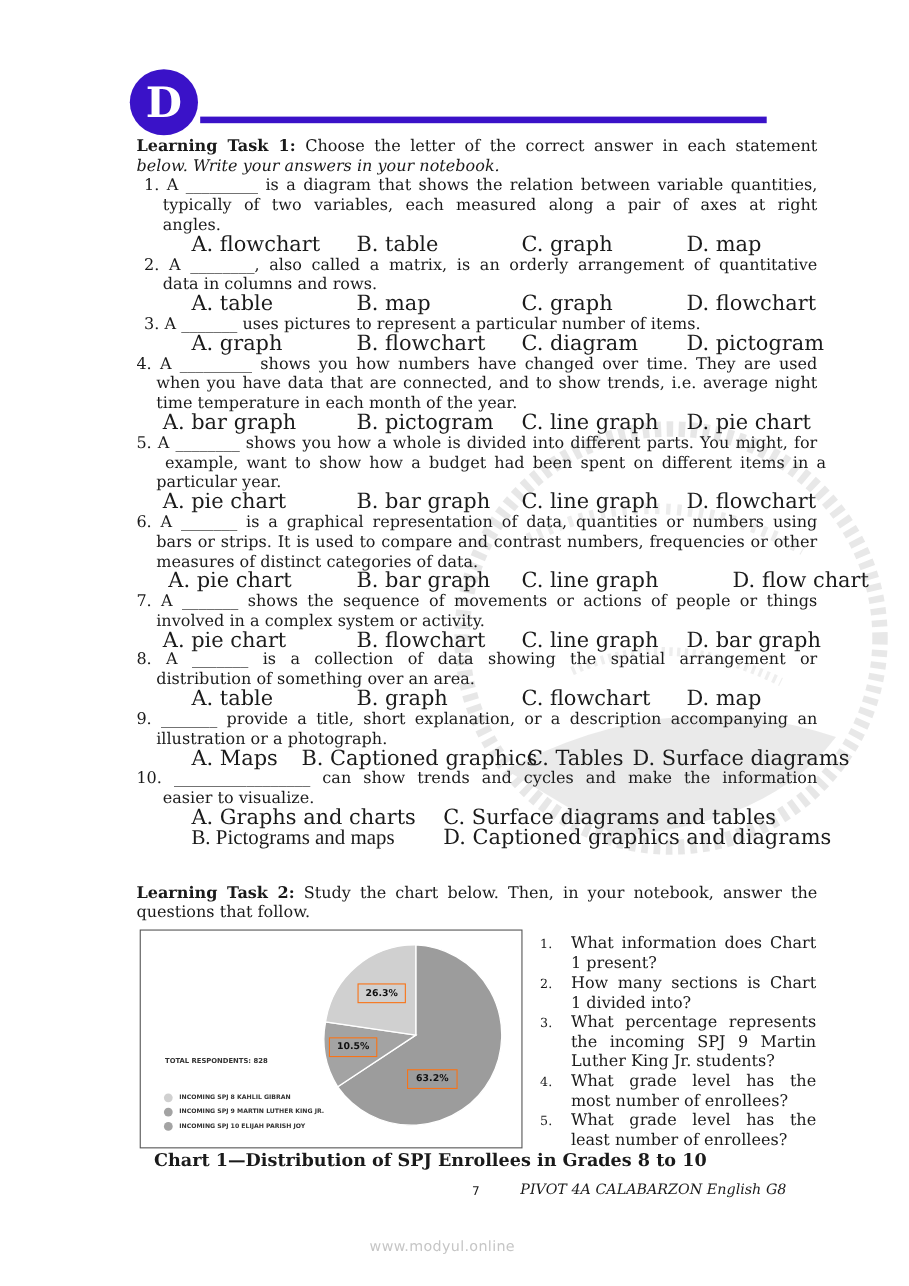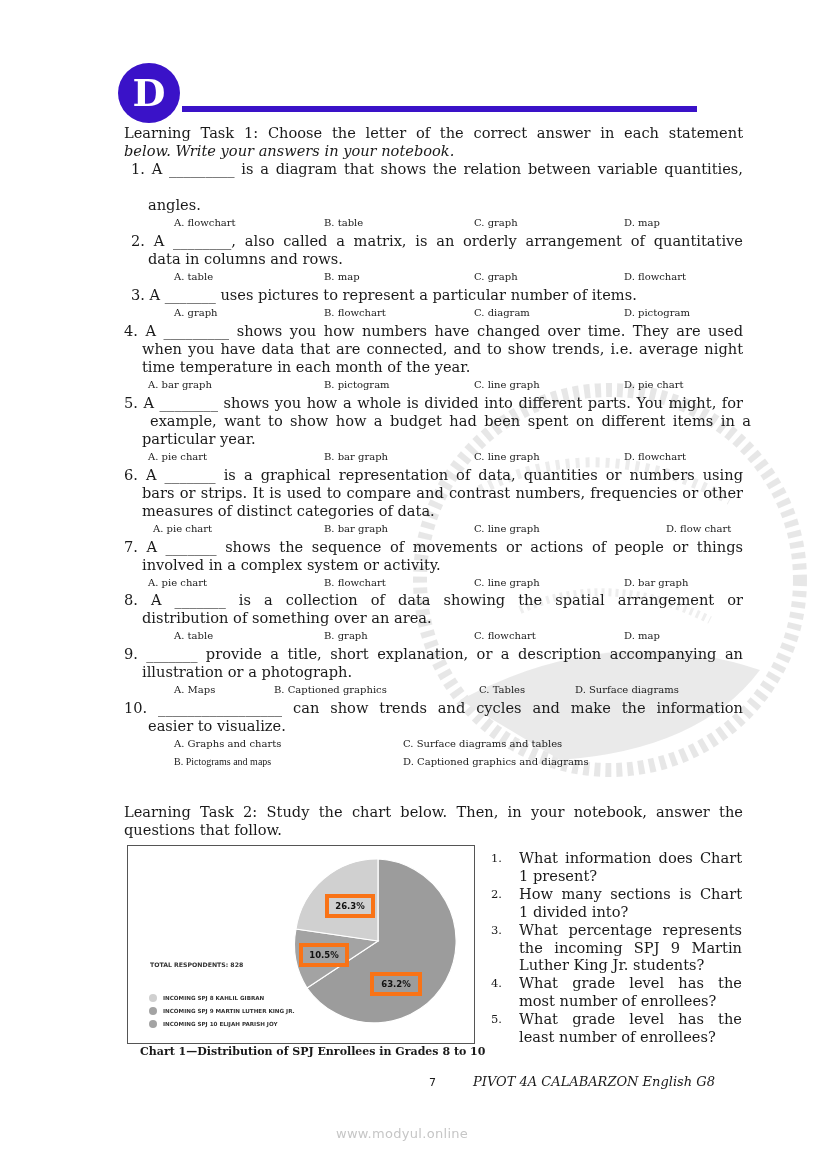--- a/index.html
+++ b/index.html
@@ -10,30 +10,30 @@
   .page { position: absolute; left: 0; top: 0; width: 826px; height: 1169px; }
   .watermark { position: absolute; left: 400px; top: 370px; width: 420px; height: 420px; opacity: 0.35; pointer-events: none; }
   .badge {
     position: absolute; left: 118px; top: 63px; width: 62px; height: 60px; border-radius: 50%;
     background: #3a12c8; color: #fff; font-family: "DejaVu Serif", serif; font-weight: bold;
     font-size: 38px; line-height: 60px; text-align: center;
   }
   .rule { position: absolute; left: 182px; top: 106px; width: 515px; height: 6px; background: #3a12c8; }
   .txt { position: absolute; font-size: 14.6px; line-height: 17.9px; white-space: nowrap; }
   .just { text-align: justify; text-align-last: justify; white-space: normal; }
-  .b { font-weight: normal; }
-  .opt { position: absolute; font-size: 10px; line-height: 17.9px; white-space: nowrap; }
+  .b { font-weight: bold; }
+  .opt { position: absolute; font-size: 19px; line-height: 17.9px; white-space: nowrap; }
   .chart-box { position: absolute; left: 127px; top: 845px; width: 346px; height: 197px; border: 1px solid #555; background: #fff; }
   .chart-box svg { position: absolute; left: 0; top: 0; }
-  .chart-caption { position: absolute; left: 140px; top: 1045px; font-size: 11px; font-weight: bold; white-space: nowrap; }
+  .chart-caption { position: absolute; left: 140px; top: 1045px; font-size: 16px; font-weight: bold; white-space: nowrap; }
   .legend-total { position: absolute; left: 22px; top: 115px; font-family: "DejaVu Sans", sans-serif; font-weight: bold; font-size: 6.2px; color: #333; white-space: nowrap; }
   .legend { position: absolute; left: 21px; top: 145px; font-family: "DejaVu Sans", sans-serif; font-weight: bold; font-size: 5.6px; color: #333; }
   .legend-item { display: flex; align-items: center; height: 13px; white-space: nowrap; }
   .legend-dot { width: 8px; height: 8px; border-radius: 50%; margin-right: 6px; }
-  .pct-label { position: absolute; font-family: "DejaVu Sans", sans-serif; font-weight: bold; font-size: 8.5px; border: 4px solid #f97316; text-align: center; line-height: 16px; height: 16px; color: #111; }
+  .pct-label { position: absolute; font-family: "DejaVu Sans", sans-serif; font-weight: bold; font-size: 8.5px; border: 1px solid #f97316; text-align: center; line-height: 16px; height: 16px; color: #111; }
   .q-list { position: absolute; left: 491px; top: 849px; width: 251px; }
   .q-item { position: relative; padding-left: 28px; font-size: 14.6px; line-height: 17.9px; }
   .q-num { position: absolute; left: 0; top: 1px; font-size: 11.5px; }
   .q-line { display: block; text-align: justify; text-align-last: justify; white-space: nowrap; }
   .q-line.last { text-align-last: left; }
   .footer-page { position: absolute; left: 429px; top: 1076px; font-family: "DejaVu Sans", sans-serif; font-size: 11px; }
   .footer-title { position: absolute; left: 473px; top: 1074px; font-style: italic; font-size: 13px; white-space: nowrap; }
   .site { position: absolute; left: 336px; top: 1126px; font-family: "DejaVu Sans", sans-serif; font-size: 13px; color: #c6c6c6; white-space: nowrap; letter-spacing: 0.3px; }
 </style>
 </head>
@@ -51,20 +51,21 @@
   <div class="badge">D</div>
   <div class="rule"></div>
 
   <div class="txt just" style="left:124px; top:124px; width:619px;">
     <span class="b">Learning Task 1:</span>
     <span>Choose the letter of the correct answer in each statement</span>
   </div>
   <div class="txt" style="left:124px; top:142px;font-style:italic;">below. Write your answers in your notebook.</div>
 
   <div class="txt just" style="left:131px; top:160px; width:612px;">1. A _________ is a diagram that shows the relation between variable quantities,</div>
+  <div class="txt just" style="left:148px; top:178px; width:595px;">typically of two variables, each measured along a pair of axes at right</div>
   <div class="txt" style="left:148px; top:196px;">angles.</div>
   <div class="opt" style="left:174px; top:214px;">A. flowchart</div>
   <div class="opt" style="left:324px; top:214px;">B.  table</div>
   <div class="opt" style="left:474px; top:214px;">C. graph</div>
   <div class="opt" style="left:624px; top:214px;">D.  map</div>
 
   <div class="txt just" style="left:131px; top:232px; width:612px;">2. A ________, also called a matrix, is an orderly arrangement of quantitative</div>
   <div class="txt" style="left:148px; top:250px;">data in columns and rows.</div>
   <div class="opt" style="left:174px; top:268px;">A. table</div>
   <div class="opt" style="left:324px; top:268px;">B.  map</div>

